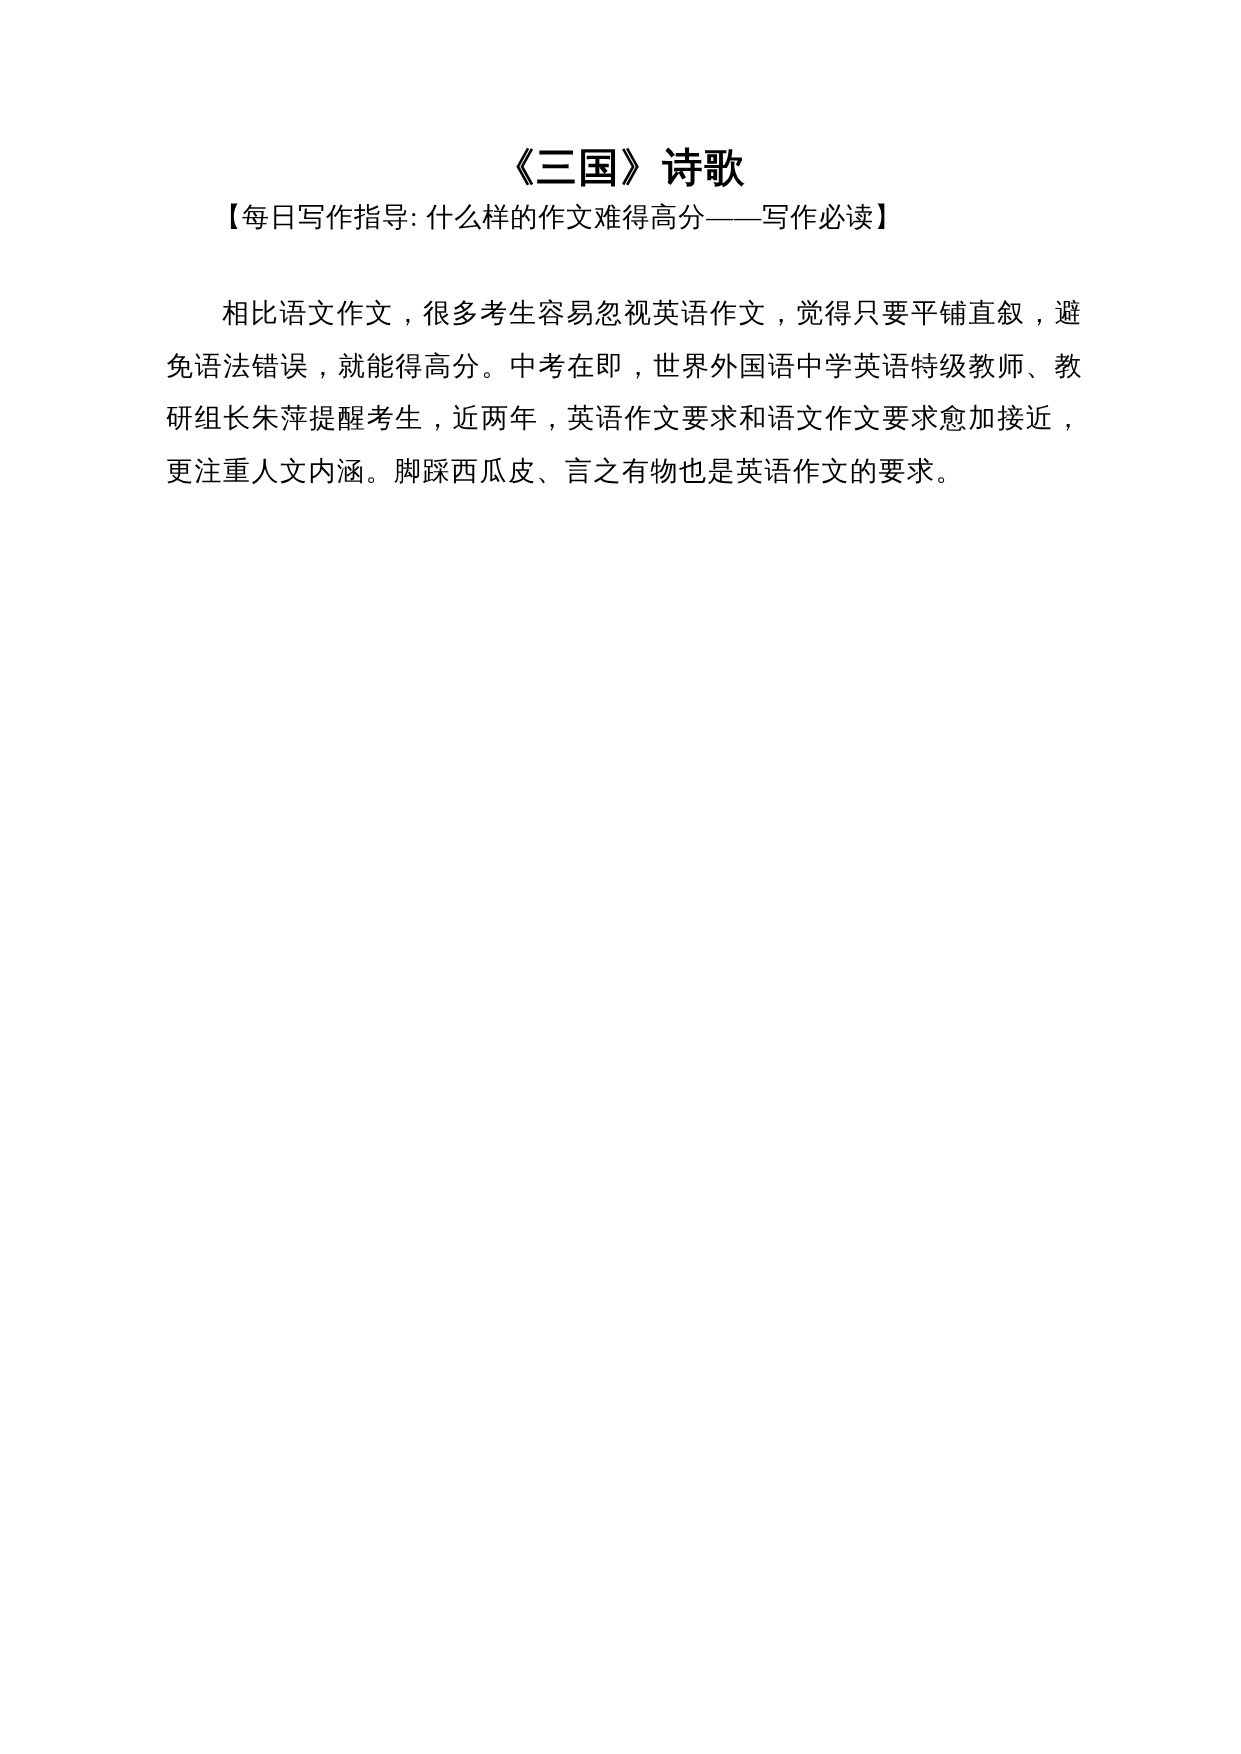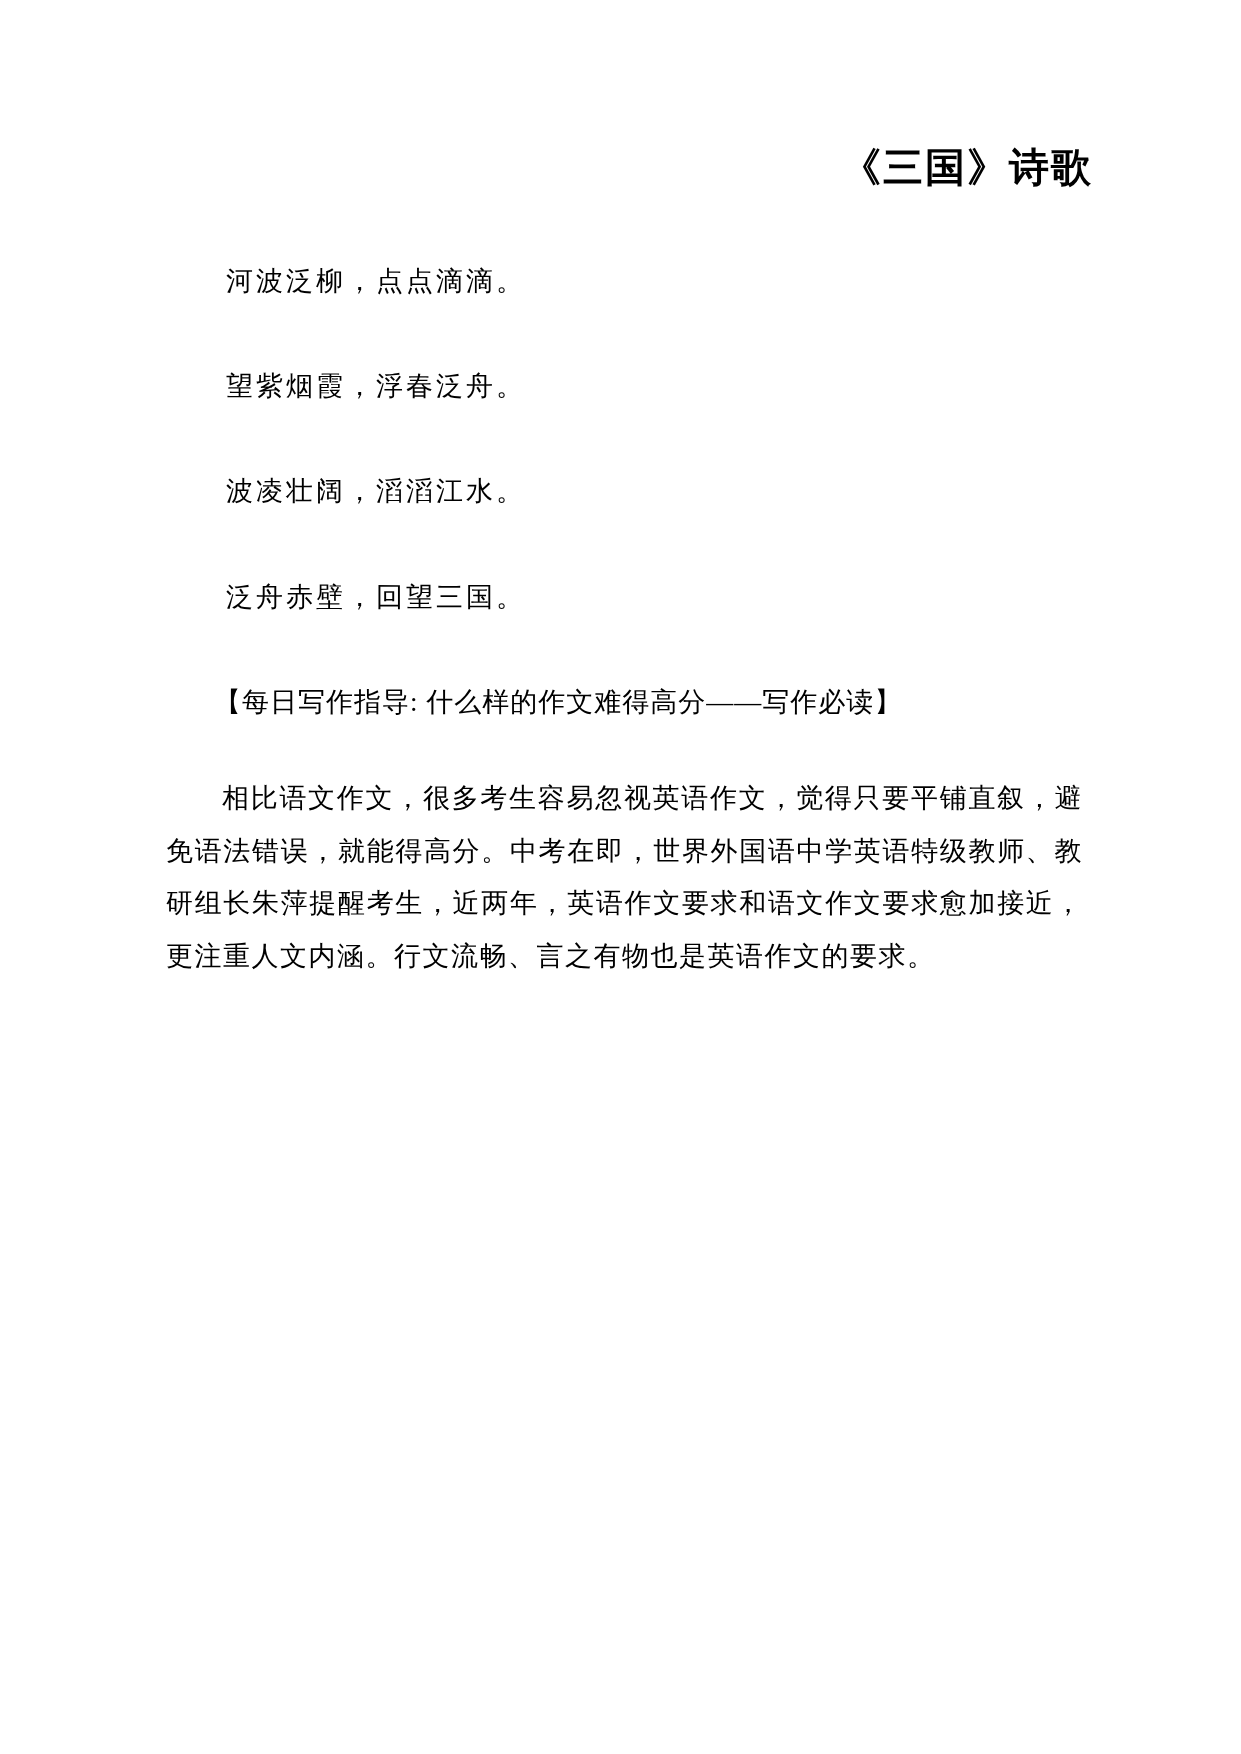--- a/index.html
+++ b/index.html
@@ -15,21 +15,21 @@
     -webkit-font-smoothing: antialiased;
   }
   .page {
     box-sizing: border-box;
     width: 1241px;
     height: 1754px;
     padding: 120px 148px 80px 148px;
     position: relative;
   }
   .doc-title {
-    text-align: right;
+    text-align: center;
     font-size: 40px;
     font-weight: bold;
     letter-spacing: 2px;
     margin: 20px 0 0 0;
     line-height: 1.4;
   }
   .poem-block {
     margin-top: 64px;
   }
   .poem-line {
@@ -60,24 +60,18 @@
     margin-bottom: 0;
   }
 </style>
 </head>
 <body>
 
 <div class="page">
 
   <h1 class="doc-title">《三国》诗歌</h1>
 
-  <div class="poem-block">
-    <p class="poem-line">河波泛柳，点点滴滴。</p>
-    <p class="poem-line">望紫烟霞，浮春泛舟。</p>
-    <p class="poem-line">波凌壮阔，滔滔江水。</p>
-    <p class="poem-line">泛舟赤壁，回望三国。</p>
-  </div>
 
   <p class="section-heading">【每日写作指导: 什么样的作文难得高分——写作必读】</p>
 
-  <p class="para">相比语文作文，很多考生容易忽视英语作文，觉得只要平铺直叙，避免语法错误，就能得高分。中考在即，世界外国语中学英语特级教师、教研组长朱萍提醒考生，近两年，英语作文要求和语文作文要求愈加接近，更注重人文内涵。行文流畅、言之有物也是英语作文的要求。</p>
+  <p class="para">相比语文作文，很多考生容易忽视英语作文，觉得只要平铺直叙，避免语法错误，就能得高分。中考在即，世界外国语中学英语特级教师、教研组长朱萍提醒考生，近两年，英语作文要求和语文作文要求愈加接近，更注重人文内涵。脚踩西瓜皮、言之有物也是英语作文的要求。</p>
 
 </div>
 
 </body></html>

